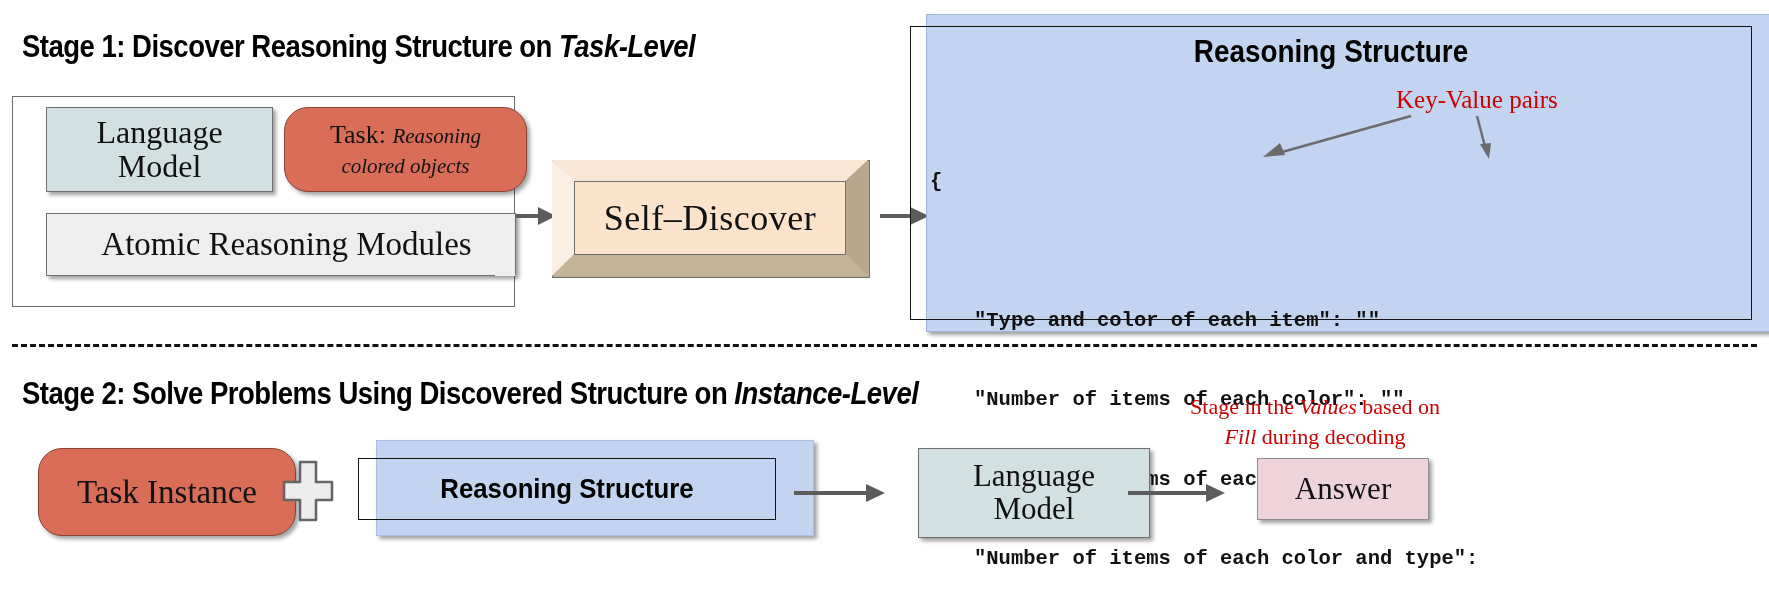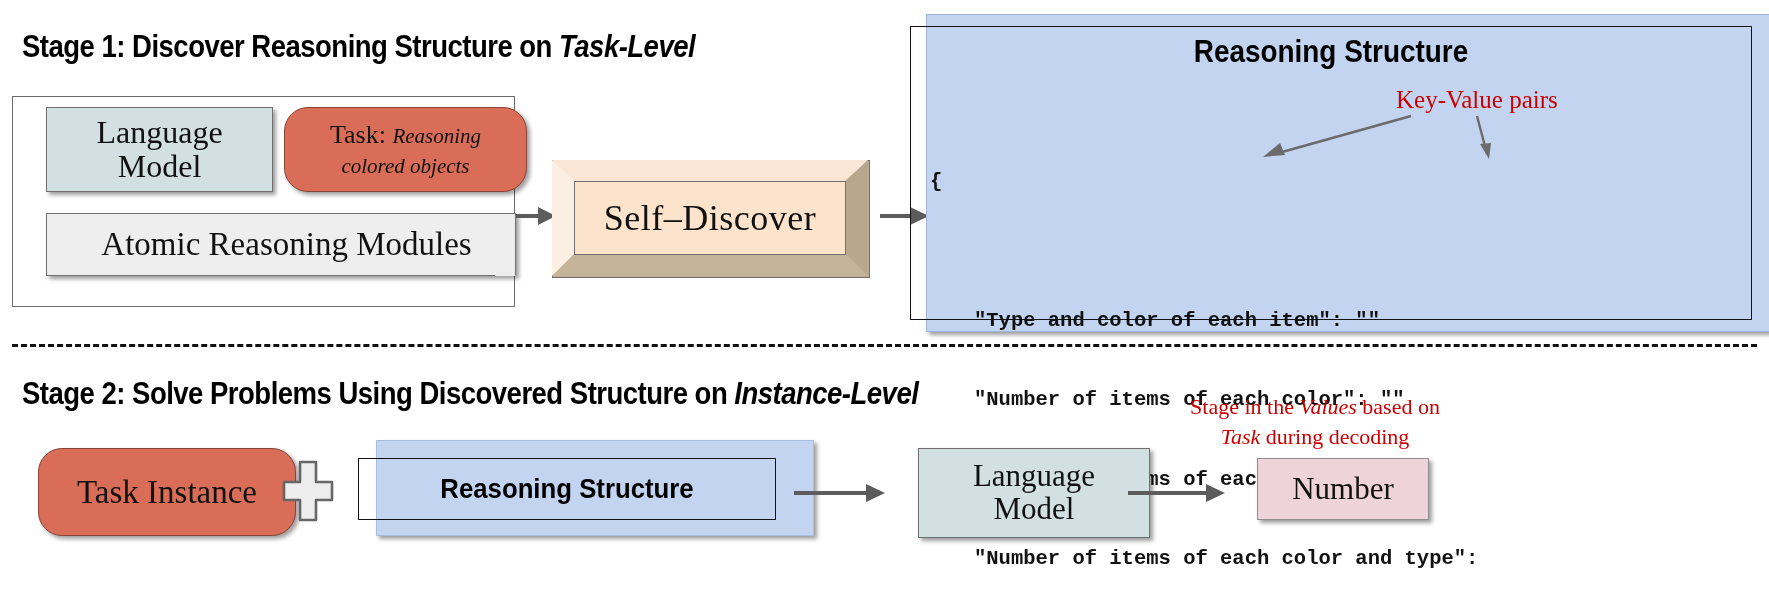--- a/index.html
+++ b/index.html
@@ -247,21 +247,21 @@
     
     
   </div>
 
   <div class="abs" id="divider"></div>
 
   <div class="abs stage-title" style="left:22px;top:367px;"><span>Stage 2: Solve Problems Using Discovered Structure on </span><i>Instance-Level</i></div>
 
   <div class="abs" id="fill-note">
     <span>Stage in the </span><em>Values</em><span> based on</span><br>
-    <em>Task</em><span> during decoding</span>
+    <em>Fill</em><span> during decoding</span>
   </div>
 
   <div class="abs ctr shadowed" id="task-instance">
     <div class="lbl">Task Instance</div>
   </div>
 
   <div class="abs" id="plus-icon">
     <svg width="52" height="62" viewBox="0 0 52 62">
       <path d="M18 2 H34 V22 H50 V40 H34 V60 H18 V40 H2 V22 H18 Z" fill="#ededed" stroke="#666" stroke-width="2.6" stroke-linejoin="round"></path>
     </svg>
@@ -282,16 +282,16 @@
       <span>Model</span>
     </div>
   </div>
 
   <svg class="arrow" style="left:1128px;top:473px;width:98px;height:24px;">
     <line class="arrow-line" x1="0" y1="12" x2="80" y2="12"></line>
     <polygon class="arrow-head" points="78,3 97,12 78,21"></polygon>
   </svg>
 
   <div class="abs ctr shadowed" id="answer-box">
-    <div class="lbl">Number</div>
+    <div class="lbl">Answer</div>
   </div>
 
 </div>
 
 </body></html>

